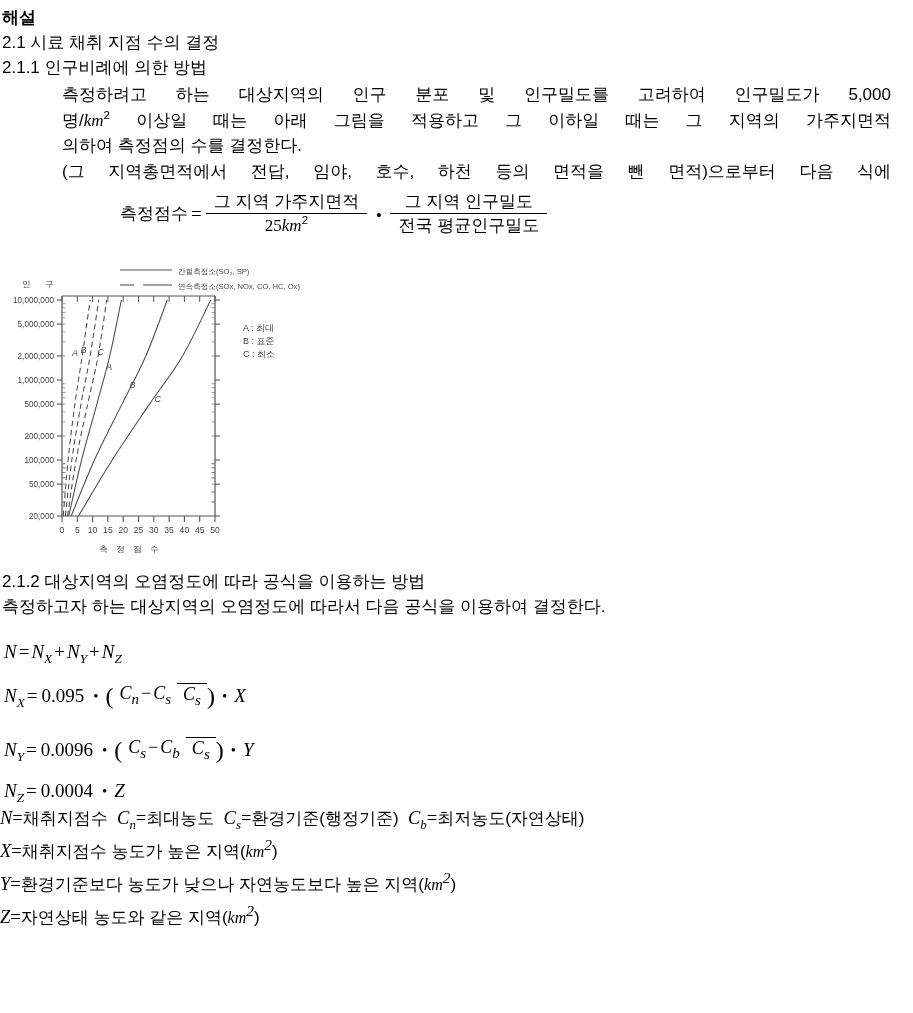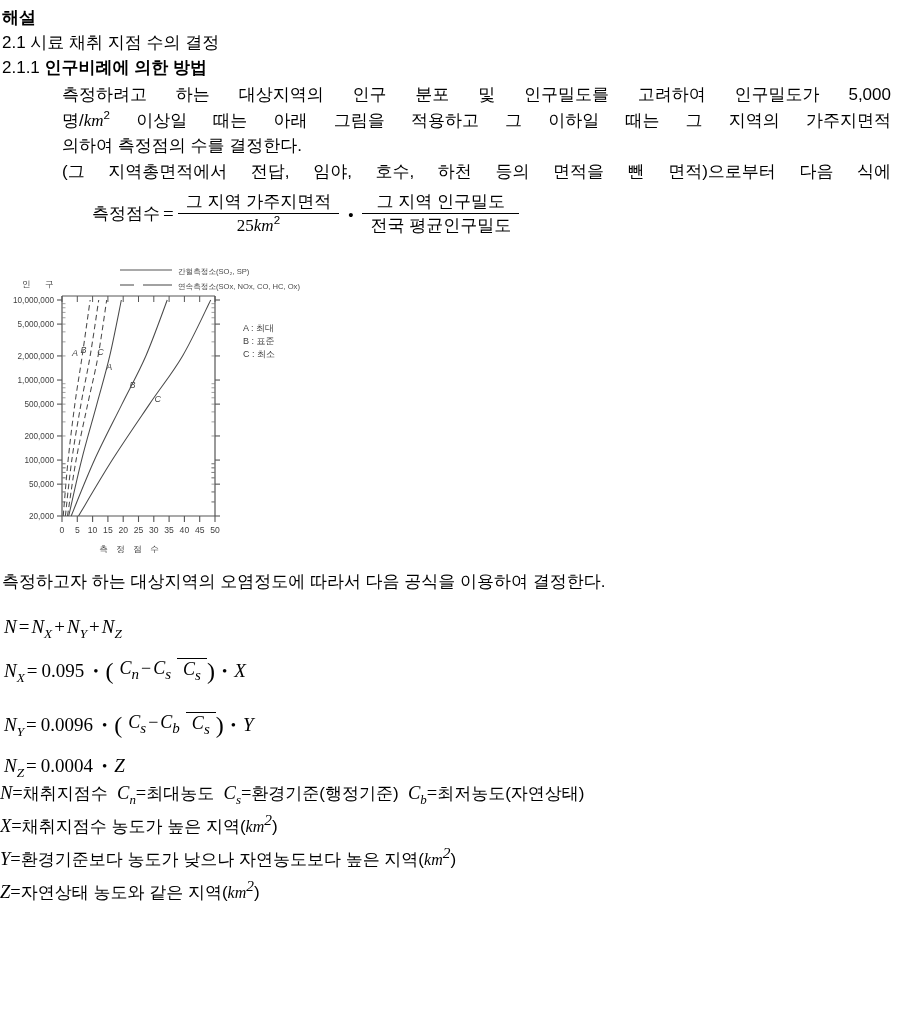--- a/index.html
+++ b/index.html
@@ -30,21 +30,21 @@
     margin: 0;
     padding: 0 0 0 2px;
   }
   .line {
     font-size: 17px;
     line-height: 25px;
     margin: 0;
     padding: 0 0 0 2px;
     white-space: nowrap;
   }
-  .line b { font-weight: bold; }
+  .line b { font-weight: normal; }
 
   .para {
     margin: 0;
     padding: 0 22px 0 62px;
     font-size: 17px;
     line-height: 25.5px;
     text-align: justify;
     text-justify: inter-character;
   }
   .para > span.pline {
@@ -63,21 +63,21 @@
   }
   sup.sq {
     font-size: 0.68em;
     vertical-align: super;
     line-height: 0;
   }
 
   
   .eq-block {
     margin-top: 8px;
-    padding-left: 92px;
+    padding-left: 120px;
     display: flex;
     align-items: center;
     font-size: 17px;
   }
   .eq-lhs {
     font-size: 17px;
     white-space: nowrap;
   }
   .eq-eq {
     font-family: "Liberation Serif", serif;
@@ -374,20 +374,21 @@
         </g>
       <g id="annot-group">
           <text x="243" y="78" fill="#3f3f3f" font-size="9">A : 최대</text>
           <text x="243" y="91" fill="#3f3f3f" font-size="9">B : 표준</text>
           <text x="243" y="104" fill="#3f3f3f" font-size="9">C : 최소</text>
         </g>
     </svg>
   </div>
 
   <div style="margin-top:16px;">
+    <p class="line">2.1.2 대상지역의 오염정도에 따라 공식을 이용하는 방법</p>
     <p class="line">측정하고자 하는 대상지역의 오염정도에 따라서 다음 공식을 이용하여 결정한다.</p>
   </div>
 
   <div class="formulas">
 
     <div class="f-row">
       <span class="f-var">N</span>
       <span class="f-plain">=</span>
       <span class="f-var"><span>N</span><sub>X</sub></span>
       <span class="f-plain">+</span>

